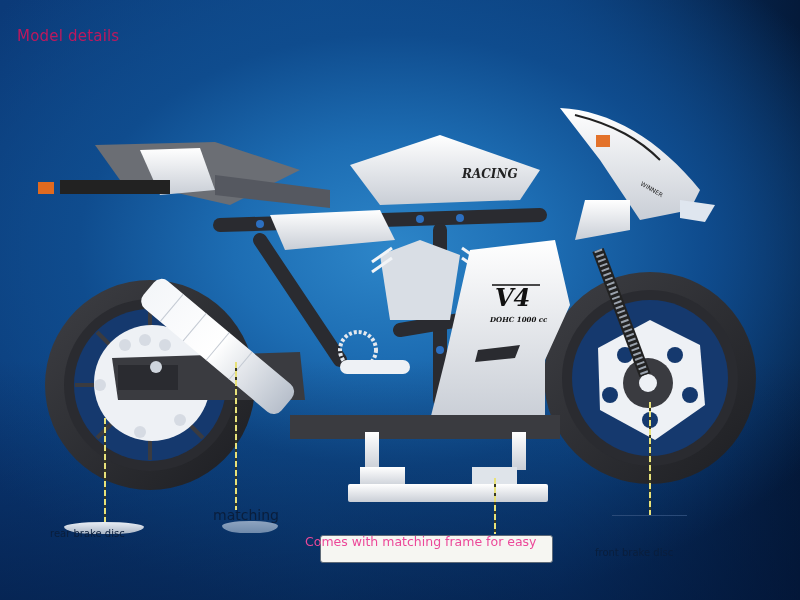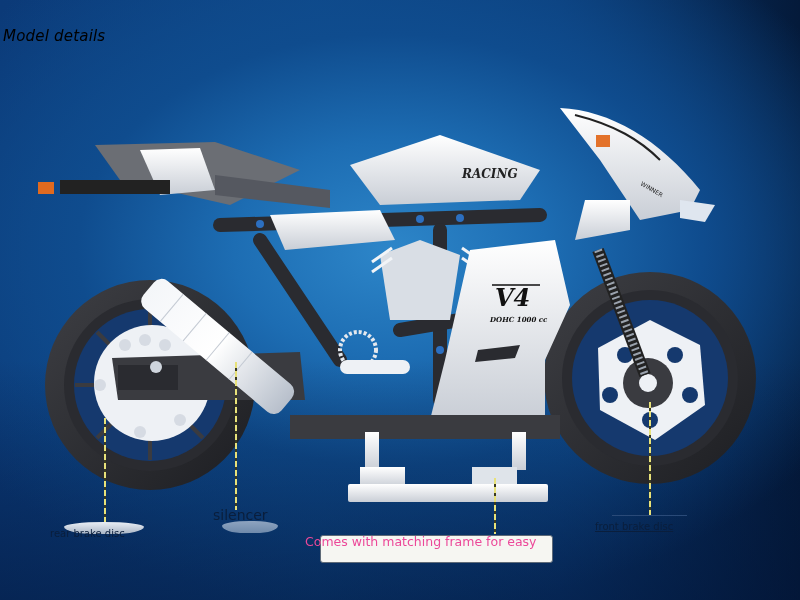--- a/index.html
+++ b/index.html
@@ -8,22 +8,22 @@
       font-family: "DejaVu Sans", sans-serif;
       background:
         radial-gradient(ellipse 520px 360px at 390px 250px, #2d86c9 0%, #1d6db3 30%, #0f4c8e 60%, rgba(8,40,90,0) 100%),
         linear-gradient(90deg, #0b3a78 0%, #0d4585 40%, #0a3a75 70%, #041a3a 100%);
     }
     .vignette {
       position: absolute; inset: 0; pointer-events: none;
       background: linear-gradient(180deg, rgba(0,0,0,0) 60%, rgba(2,20,55,0.55) 100%);
     }
     .title {
-      position: absolute; left: 3px; top: 27px; color: #000000;
-      font-size: 15px; letter-spacing: 0.2px; font-style: italic;
+      position: absolute; left: 17px; top: 27px; color: #be185d;
+      font-size: 15px; letter-spacing: 0.2px;
     }
     svg.bike { position: absolute; left: 0; top: 0; }
     .leader {
       position: absolute; width: 2px;
       background: repeating-linear-gradient(180deg, #e8e27a 0 6px, #3a3a20 6px 9px);
     }
     .pedestal {
       position: absolute; height: 12px; border-radius: 50% 50% 40% 40% / 40% 40% 60% 60%;
       background: linear-gradient(180deg, #e9eef5, #aab6c6);
     }
@@ -191,23 +191,23 @@
     <rect x="348" y="484" width="200" height="18" rx="2" fill="url(#white)"></rect>
   </g>
 </svg>
 
 <div class="leader" style="left:104px; top:418px; height:105px;"></div>
 <div class="pedestal" style="left:64px; top:522px; width:80px;"></div>
 <div class="label" style="left:50px; top:528px;">rear brake disc</div>
 
 <div class="leader" style="left:235px; top:362px; height:148px;"></div>
 <div class="pedestal" style="left:222px; top:521px; width:56px; background:linear-gradient(180deg,#8ea4c0,#6f8aab);"></div>
-<div class="label" style="left:213px; top:507px; font-size:14px;">silencer</div>
+<div class="label" style="left:213px; top:507px; font-size:14px;">matching</div>
 
 <div class="leader" style="left:494px; top:478px; height:56px;"></div>
 <div class="callout-box"></div>
 <div class="callout-text">
   <div>Comes with matching frame for easy</div>
 </div>
 
 <div class="leader" style="left:649px; top:402px; height:113px;"></div>
 <div style="position:absolute; left:612px; top:515px; width:75px; height:1px; background:#2a4a78;"></div>
-<div class="label" style="left:595px; top:521px;text-decoration:underline;">front brake disc</div>
+<div class="label" style="left:595px; top:547px;">front brake disc</div>
 
 </body></html>

